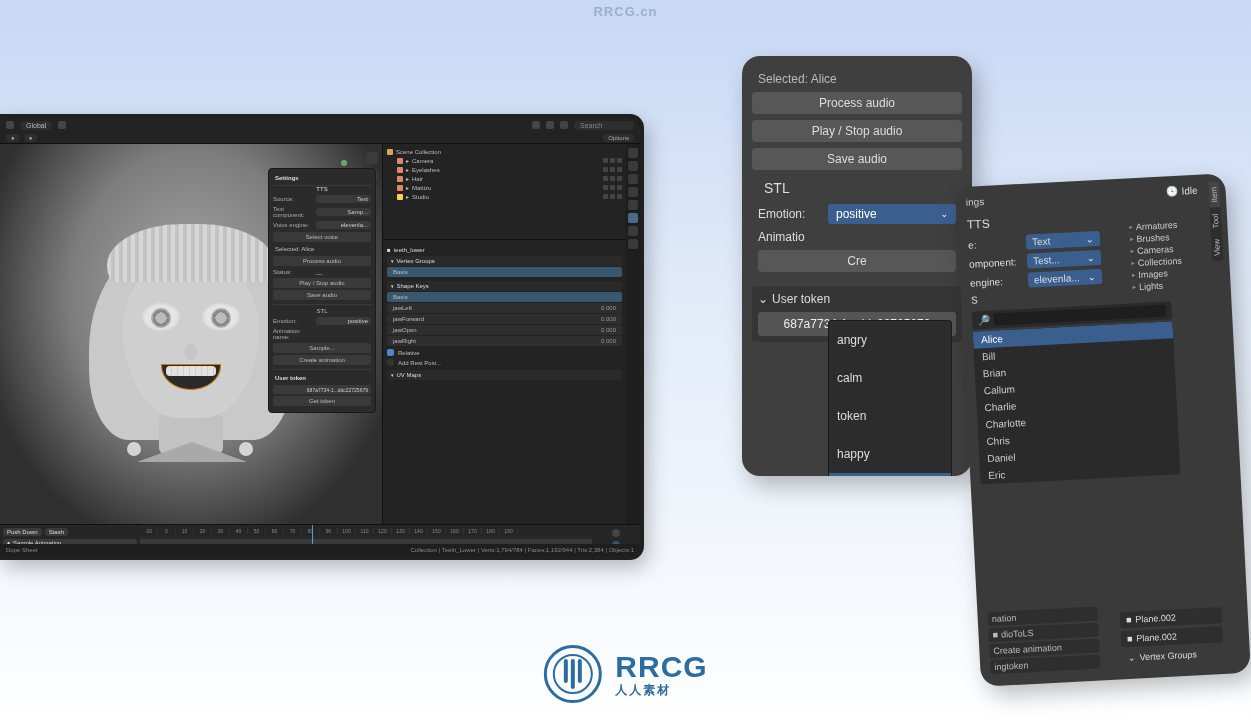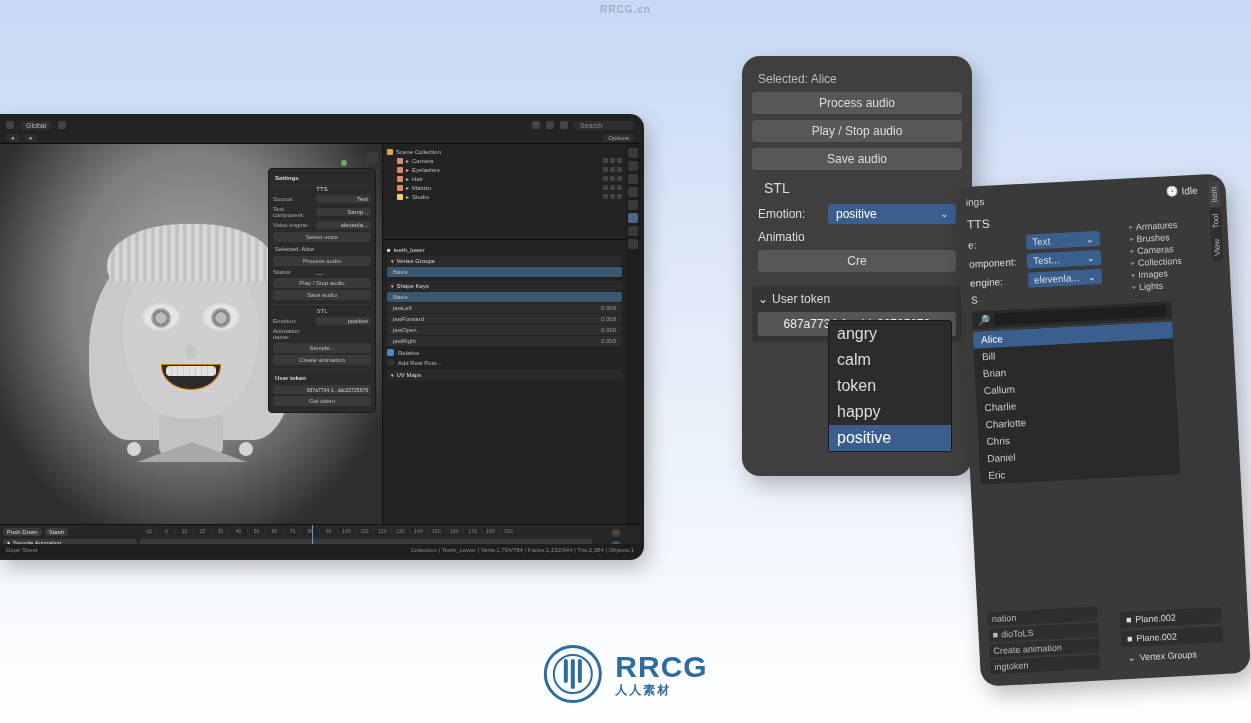--- a/index.html
+++ b/index.html
@@ -6,21 +6,21 @@
   body {
     width: 1251px;
     height: 723px;
     background: linear-gradient(180deg, #c8d8f5 0%, #e0eaf8 40%, #ffffff 100%);
     font-family: sans-serif;
     font-size: 10px;
     color: #ddd;
     overflow: hidden;
     position: relative;
   }
-  .watermark-top { position:absolute; top:4px; left:50%; transform:translateX(-50%); color:#9eb0c9; font-size:10px; letter-spacing:1px; font-weight:600; }
+  .watermark-top { position:absolute; top:4px; left:50%; transform:translateX(-50%); color:#9eb0c9; font-size:13px; letter-spacing:1px; font-weight:600; }
 
   
   .monitor {
     position:absolute; left:0; top:114px; width:644px; height:446px;
     background:#1a1a1a; border:4px solid #202020; border-left:none;
     border-radius:0 14px 14px 0; box-shadow:4px 8px 20px rgba(0,0,0,.25);
     overflow:hidden;
   }
   .topbar { height:14px; background:#232323; display:flex; align-items:center; padding:0 6px; justify-content:space-between; }
   .topbar .left,.topbar .right{display:flex;gap:6px;align-items:center}
@@ -104,21 +104,21 @@
   .panel2{position:absolute;left:742px;top:56px;width:230px;height:420px;background:#3f3f3f;border-radius:18px;box-shadow:6px 10px 22px rgba(0,0,0,.25);padding:16px 10px 10px;overflow:hidden;font-size:13px;color:#ddd}
   .p2-selected{color:#bbb;font-size:12px;margin-bottom:6px;padding-left:6px}
   .p2-btn{background:#575757;border-radius:4px;padding:4px;text-align:center;margin:6px 0;font-size:12px}
   .p2-status{font-size:12px;padding:4px 6px}
   .p2-sec{font-size:14px;font-weight:500;margin:10px 0 8px 12px}
   .p2-row{display:flex;align-items:center;gap:6px;margin:6px 6px}
   .p2-lbl{flex:0 0 64px;font-size:12px}
   .p2-select{flex:1;background:#3a5f8f;border-radius:3px;padding:3px 8px;font-size:12px;color:#fff;display:flex;justify-content:space-between;align-items:center}
   .p2-select .chev{font-size:9px}
   .p2-dropdown{position:absolute;left:86px;top:264px;width:124px;background:#2c2c2c;border:1px solid #1a1a1a;border-radius:3px;z-index:5}
-  .p2-dd-item{padding:4px 8px;font-size:16px;color:#ddd;cursor:pointer}
+  .p2-dd-item{padding:12px 8px;font-size:12px;color:#ddd;cursor:pointer}
   .p2-dd-item.sel{background:#3a5f8f;color:#fff}
   .p2-half{display:flex;gap:6px;margin:6px}
   .p2-half .p2-btn{flex:1;margin:0}
   .p2-group{background:#353535;border-radius:4px;padding:6px;margin-top:14px}
   .p2-ghdr{font-size:12px;color:#ddd;margin-bottom:6px;display:flex;align-items:center;gap:4px}
   .p2-token{background:#555;border-radius:3px;padding:5px 8px;font-size:12px;color:#eee;text-align:center}
 
   
   .panel3{position:absolute;left:968px;top:180px;width:270px;height:500px;background:#3a3a3a;border-radius:18px;box-shadow:6px 10px 22px rgba(0,0,0,.25);overflow:hidden;transform:rotate(-3deg)}
   .p3-body{transform:rotate(0deg);padding:10px;height:100%;position:relative}

